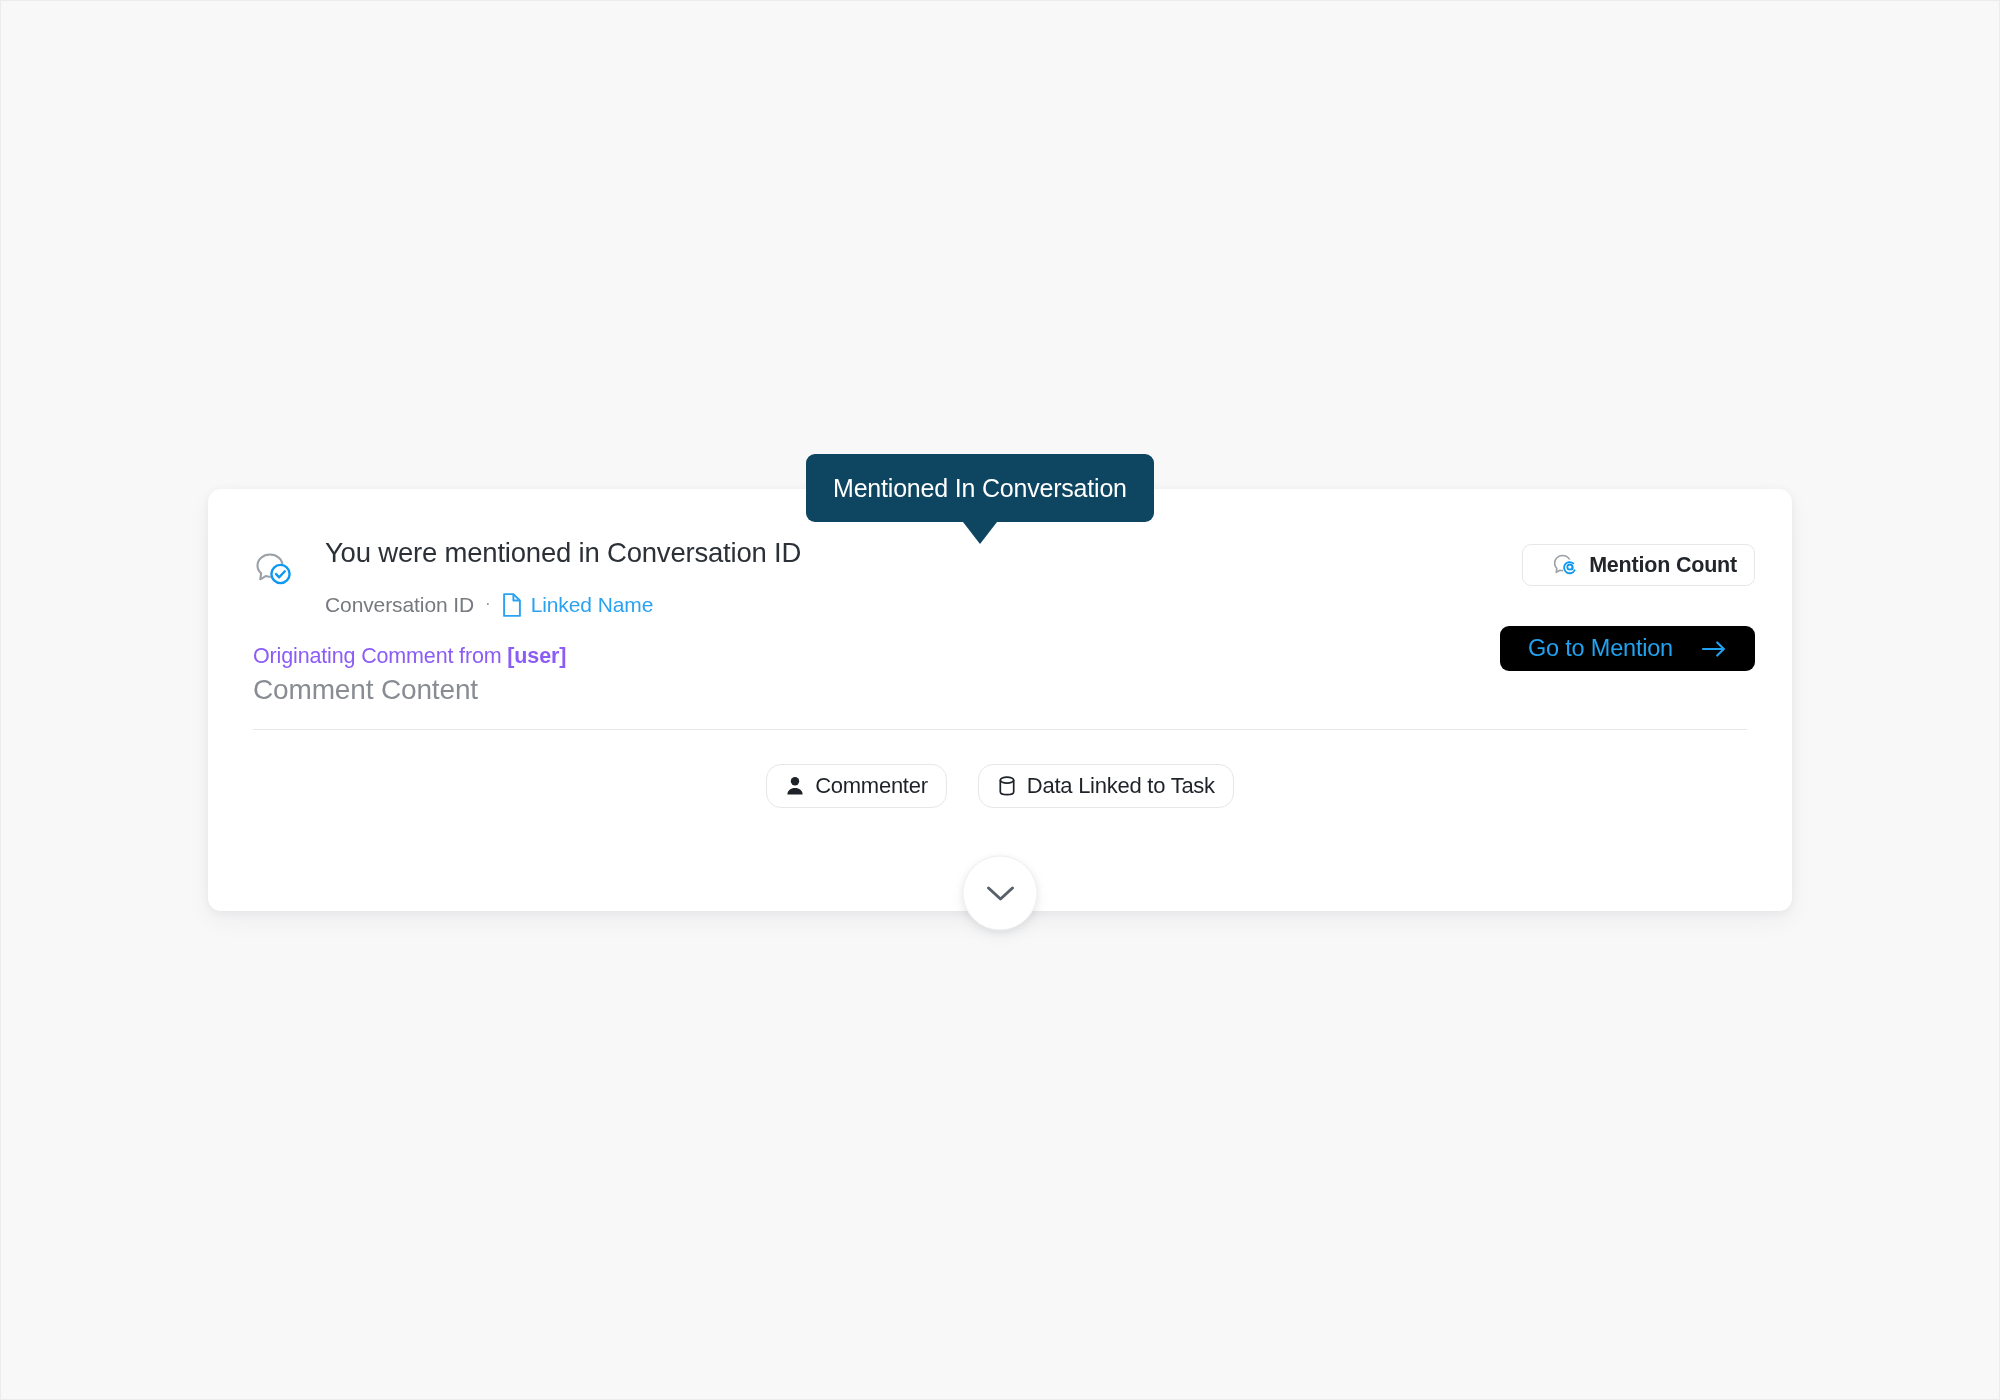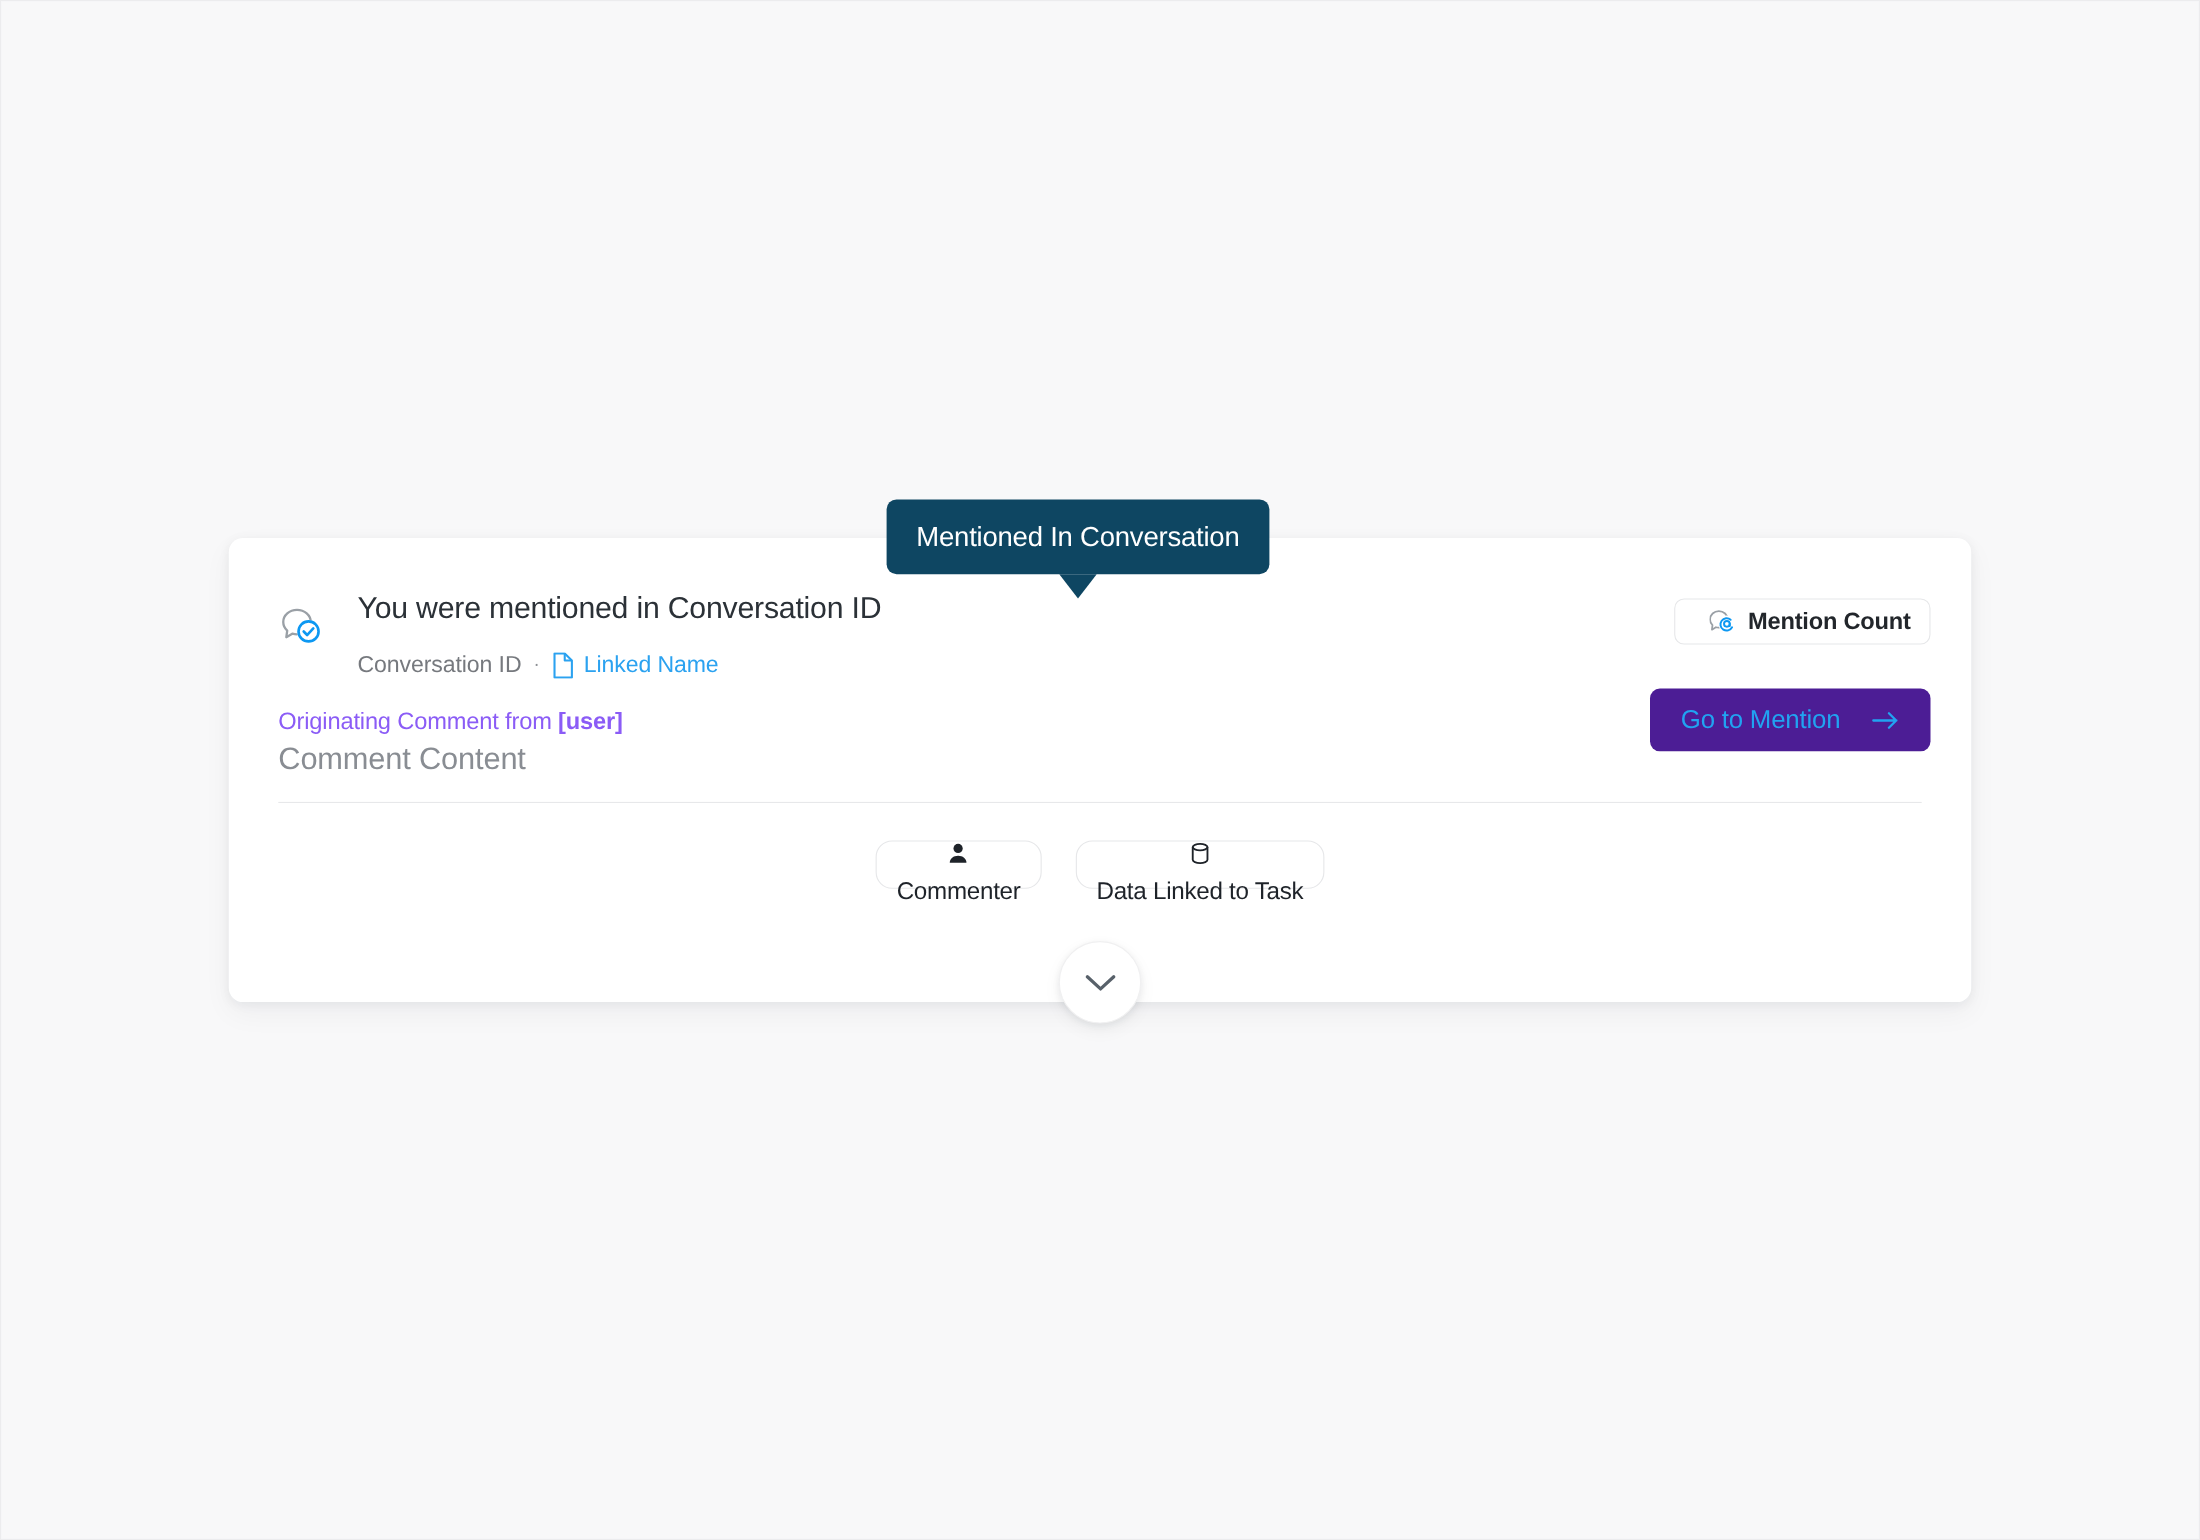--- a/index.html
+++ b/index.html
@@ -150,26 +150,26 @@
     letter-spacing: -0.15px;
     line-height: 28px;
     white-space: nowrap;
   }
 
   
   .goto-btn {
     position: absolute;
     right: 37px;
     top: 137px;
-    height: 57px;
+    height: 45px;
     display: flex;
     align-items: center;
     gap: 28px;
     padding: 0 28px;
-    background: #4c1d95;
+    background: #000000;
     border: none;
     border-radius: 9px;
     cursor: pointer;
     font-family: inherit;
   }
 
   .goto-label {
     font-size: 23.5px;
     color: #21a3f1;
     letter-spacing: -0.2px;
@@ -202,21 +202,20 @@
     height: 44px;
     display: flex;
     align-items: center;
     gap: 10px;
     padding: 0 18px;
     border: 1px solid #e6e7e9;
     border-radius: 15px;
     background: #fff;
     cursor: pointer;
     font-family: inherit;
-    flex-direction: column;
   }
 
   .chip-label {
     font-size: 22px;
     color: #1e2329;
     letter-spacing: -0.25px;
     white-space: nowrap;
   }
 
   .chip-icon { width: 20px; height: 22px; flex: none; }

